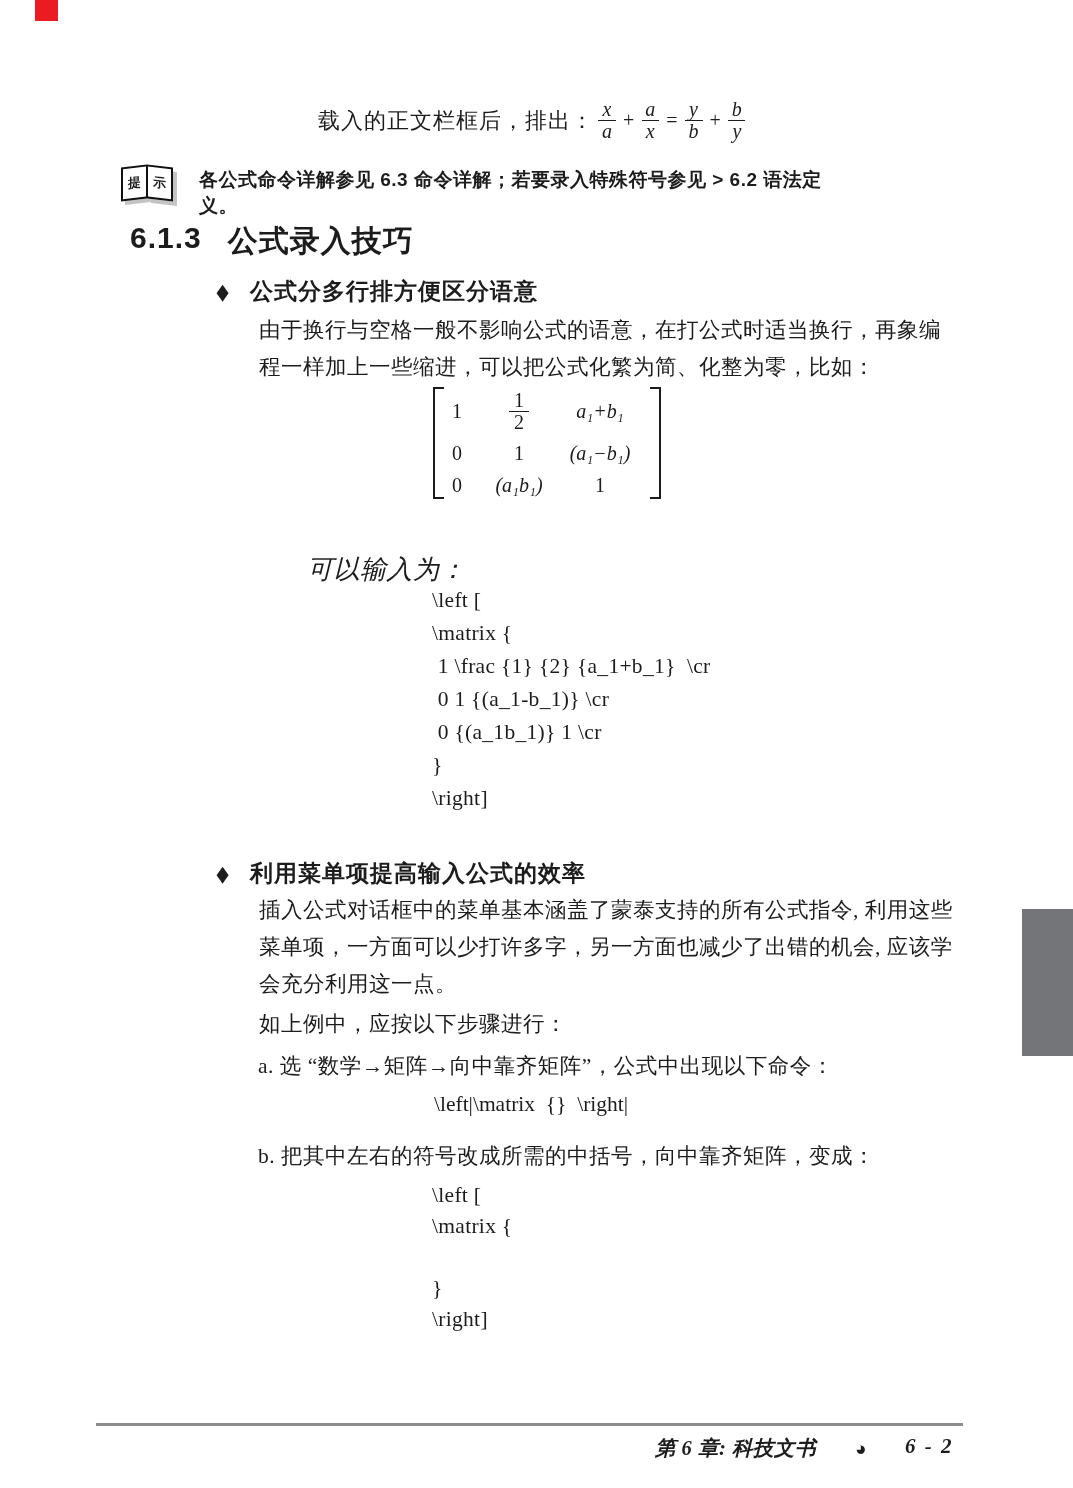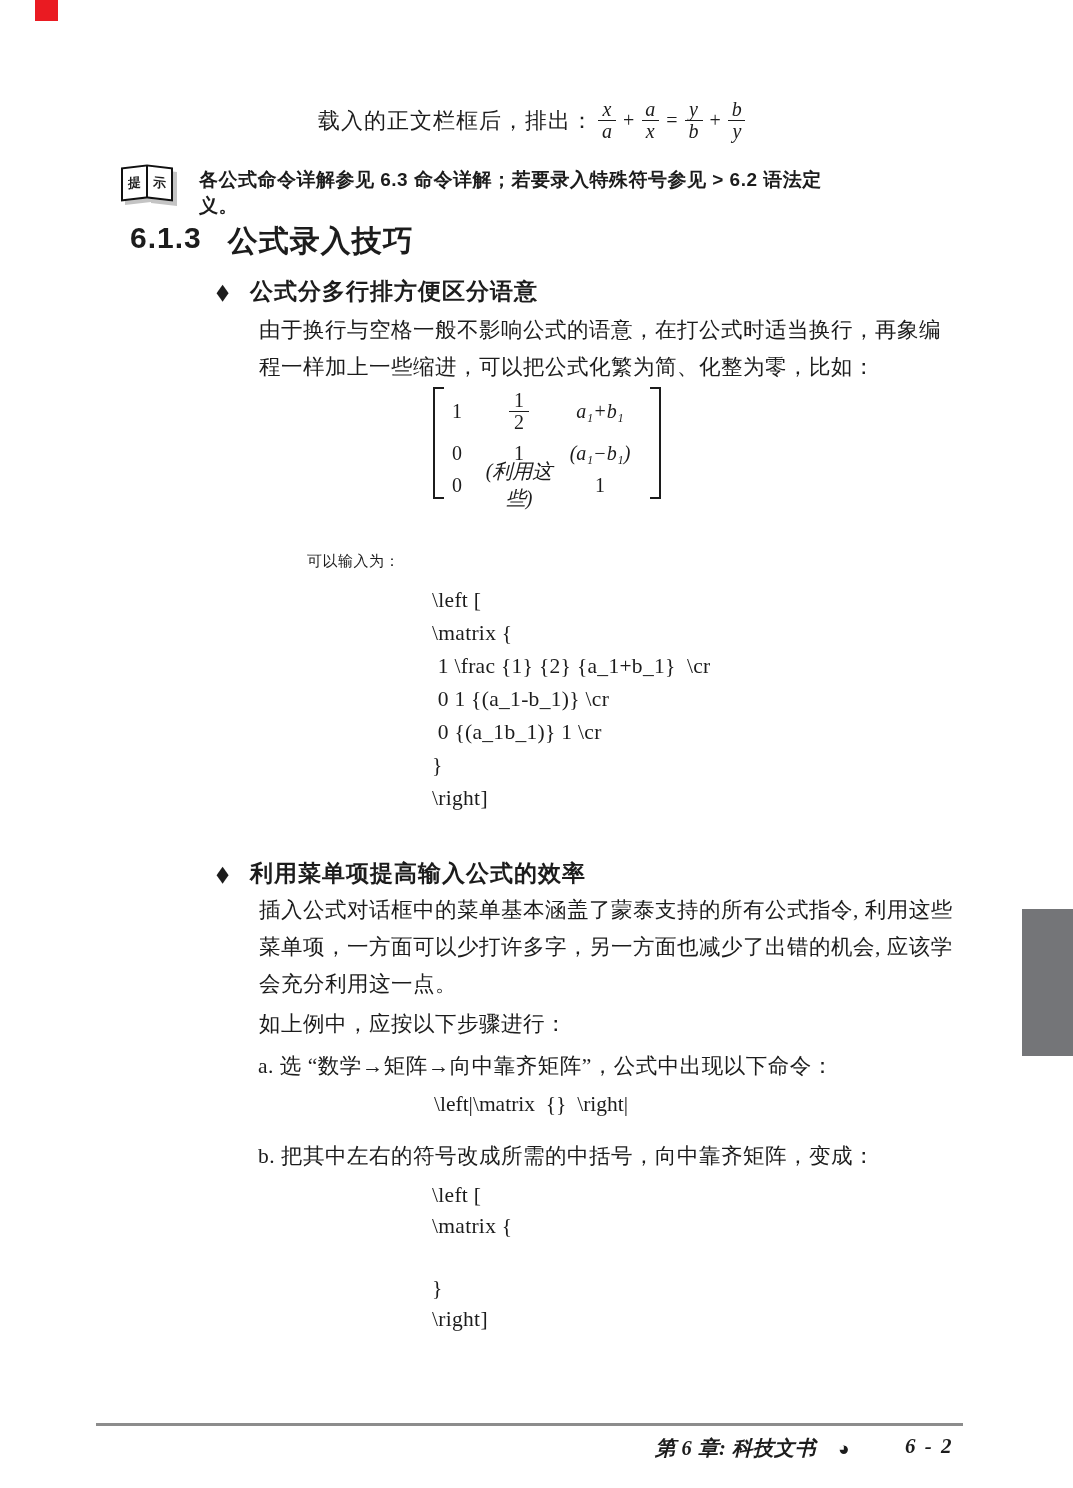--- a/index.html
+++ b/index.html
@@ -71,34 +71,34 @@
   .mgrid { display:grid; grid-template-columns:36px 70px 92px;
     grid-template-rows:48px 36px 28px; align-items:center; padding:0 4px;
     font-size:20px; font-style:italic; }
   .mgrid .c { text-align:center; }
   .mgrid .c1 { text-align:left; padding-left:4px; font-style:normal; }
   .mgrid .up { font-style:normal; }
   .mfrac { display:inline-flex; flex-direction:column; align-items:center;
     font-style:normal; line-height:1.05; }
   .mfrac .den { border-top:1.6px solid #1c1c1c; padding:0 5px; }
 
-  .keyin-label { left:307px; top:552px; font-size:15px; letter-spacing:0.5px; }
+  .keyin-label { left:307px; top:552px; font-size:26px; letter-spacing:0.5px;font-style:italic; }
 
   .code { font-size:21.5px; line-height:33px; white-space:pre; letter-spacing:0.3px; }
   .code1 { left:432px; top:584px; }
   .code-a { left:434px; top:1092px; font-size:21.5px; white-space:pre; }
   .code2 { left:432px; top:1180px; line-height:31px; }
 
   
   .side-tab { left:1022px; top:909px; width:51px; height:147px; background:#747578; }
 
   
   .footer-line { left:96px; top:1423px; width:867px; height:3px; background:#8c8c8c; }
   .footer-chapter { left:655px; top:1434px; font-style:italic; font-weight:bold;
-    font-size:20.5px; letter-spacing:0.5px; display:flex; align-items:center; }
+    font-size:20.5px; letter-spacing:0.5px; display:flex; align-items:center;gap:17px; }
   .footer-chapter .pie { font-style:normal; font-size:19px; margin-left:22px; line-height:1; }
   .footer-page { left:905px; top:1434px; font-style:italic; font-weight:bold; font-size:21px; letter-spacing:2px;text-align:right; }
 </style>
 </head>
 <body>
 
 <div class="page">
 
   <div class="abs red-marker"></div>
 
@@ -154,21 +154,21 @@
         <span class="mfrac">
           <span class="num">1</span>
           <span class="den">2</span>
         </span>
       </div>
       <div class="c">a₁+b₁</div>
       <div class="c c1 up">0</div>
       <div class="c up">1</div>
       <div class="c">(a₁−b₁)</div>
       <div class="c c1 up">0</div>
-      <div class="c">(利用这些)</div>
+      <div class="c">(a₁b₁)</div>
       <div class="c up">1</div>
     </div>
     <div class="brk r"></div>
   </div>
 
   <div class="abs keyin-label">可以输入为：</div>
 
   <div class="abs code code1">\left [
 \matrix {
  1 \frac {1} {2} {a_1+b_1}  \cr

